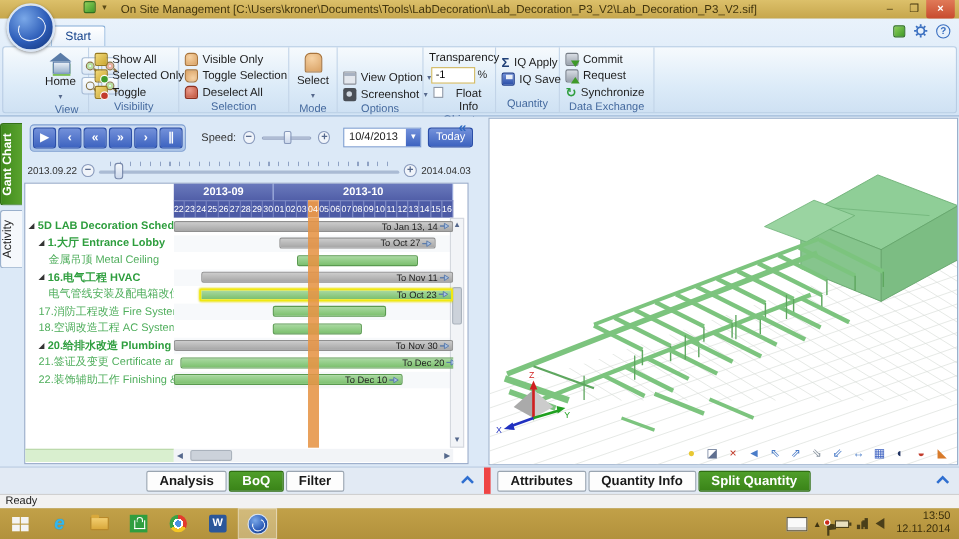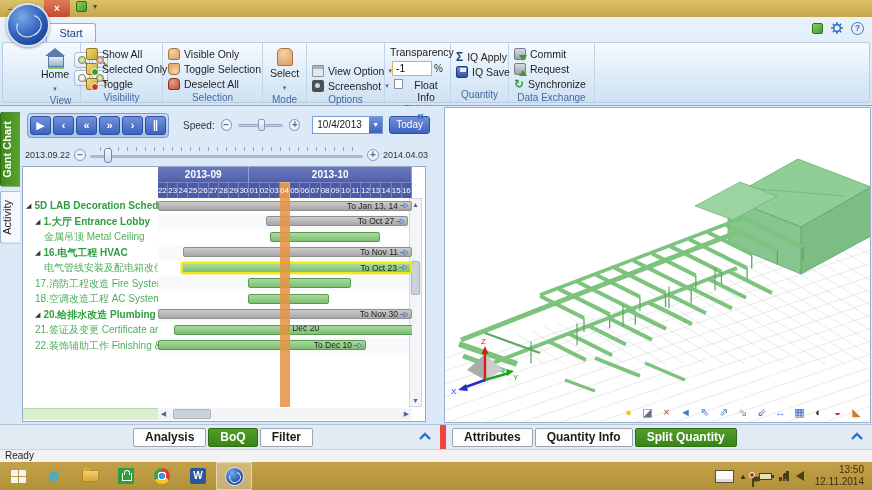--- a/index.html
+++ b/index.html
@@ -201,20 +201,21 @@
 </head>
 <body>
 
 <div class="screen">
 
   <div class="titlebar">
     <div class="qat">
       <span class="qat-cube"></span>
       <span class="qat-caret">▾</span>
     </div>
+    <div class="title">On Site Management [C:\Users\kroner\Documents\Tools\LabDecoration\Lab_Decoration_P3_V2\Lab_Decoration_P3_V2.sif]</div>
     <div class="winbtns">
       <div class="winbtn">–</div>
       <div class="winbtn">❐</div>
       <div class="winbtn close">×</div>
     </div>
   </div>
 
   <div class="ribbon">
     <div class="orb"></div>
     <div class="tabrow">
@@ -466,21 +467,21 @@
           <div class="chart-col" id="barRows">
               <div class="bar-row">
                 <div class="gbar gray" style="left: 0px; width: 254px;">
                   <span class="note">To Jan 13, 14</span>
                   <svg width="10" height="9">
                     <path d="M1 4.5 h4 v-2.5 l4 2.5 -4 2.5 v-2.5 z" fill="#aac2e4" stroke="#5577aa" stroke-width="0.8"></path>
                   </svg>
                 </div>
               </div>
               <div class="bar-row">
-                <div class="gbar gray" style="left: 108px; width: 142.24px;">
+                <div class="gbar gray" style="left: 96px; width: 142.24px;">
                   <span class="note">To Oct 27</span>
                   <svg width="10" height="9">
                     <path d="M1 4.5 h4 v-2.5 l4 2.5 -4 2.5 v-2.5 z" fill="#aac2e4" stroke="#5577aa" stroke-width="0.8"></path>
                   </svg>
                 </div>
               </div>
               <div class="bar-row">
                 <div class="gbar green" style="left: 111.76px; width: 110.744px;"></div>
               </div>
               <div class="bar-row">
@@ -507,21 +508,21 @@
               </div>
               <div class="bar-row">
                 <div class="gbar gray" style="left: 0px; width: 254px;">
                   <span class="note">To Nov 30</span>
                   <svg width="10" height="9">
                     <path d="M1 4.5 h4 v-2.5 l4 2.5 -4 2.5 v-2.5 z" fill="#aac2e4" stroke="#5577aa" stroke-width="0.8"></path>
                   </svg>
                 </div>
               </div>
               <div class="bar-row">
-                <div class="gbar green" style="left: 16px; width: 254px; flex-direction: column;">
+                <div class="gbar green" style="left: 6px; width: 254px;">
                   <span class="note">To Dec 20</span>
                   <svg width="10" height="9">
                     <path d="M1 4.5 h4 v-2.5 l4 2.5 -4 2.5 v-2.5 z" fill="#aac2e4" stroke="#5577aa" stroke-width="0.8"></path>
                   </svg>
                 </div>
               </div>
               <div class="bar-row">
                 <div class="gbar green" style="left: 0px; width: 208px;">
                   <span class="note">To Dec 10</span>
                   <svg width="10" height="9">

